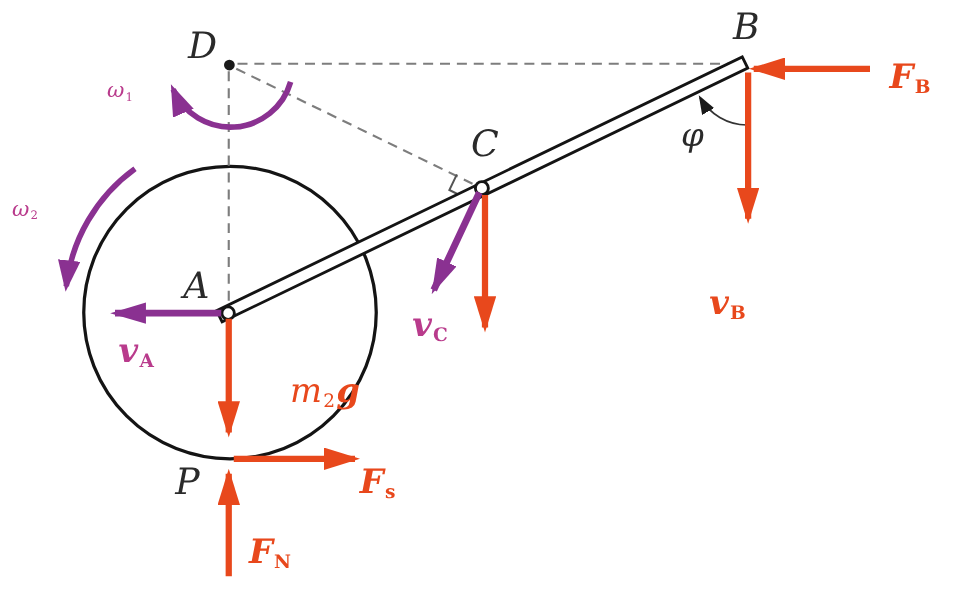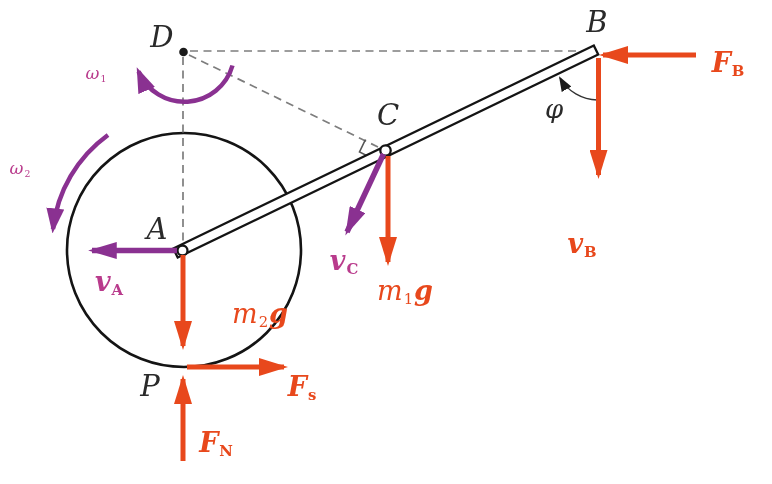--- a/index.html
+++ b/index.html
@@ -101,20 +101,17 @@
   <div class="lbl vec it b red" style="left:728px; top:62px;">
     <span>F</span><span class="sub">B</span>
   </div>
   <div class="lbl vec it b red" style="left:302px; top:386px;">
     <span>F</span><span class="sub">s</span>
   </div>
   <div class="lbl vec it b red" style="left:216px; top:442px;">
     <span>F</span><span class="sub">N</span>
   </div>
 
-  <div class="lbl vec it red" style="left:405px; top:290px;">
-    <span>m</span><span class="sub">1</span><span class="post b">g</span>
-  </div>
   <div class="lbl vec it red" style="left:227px; top:313px;margin-left:33px;">
     <span>m</span><span class="sub">2</span><span class="post b">g</span>
   </div>
 
 </div>
 
 </body></html>

